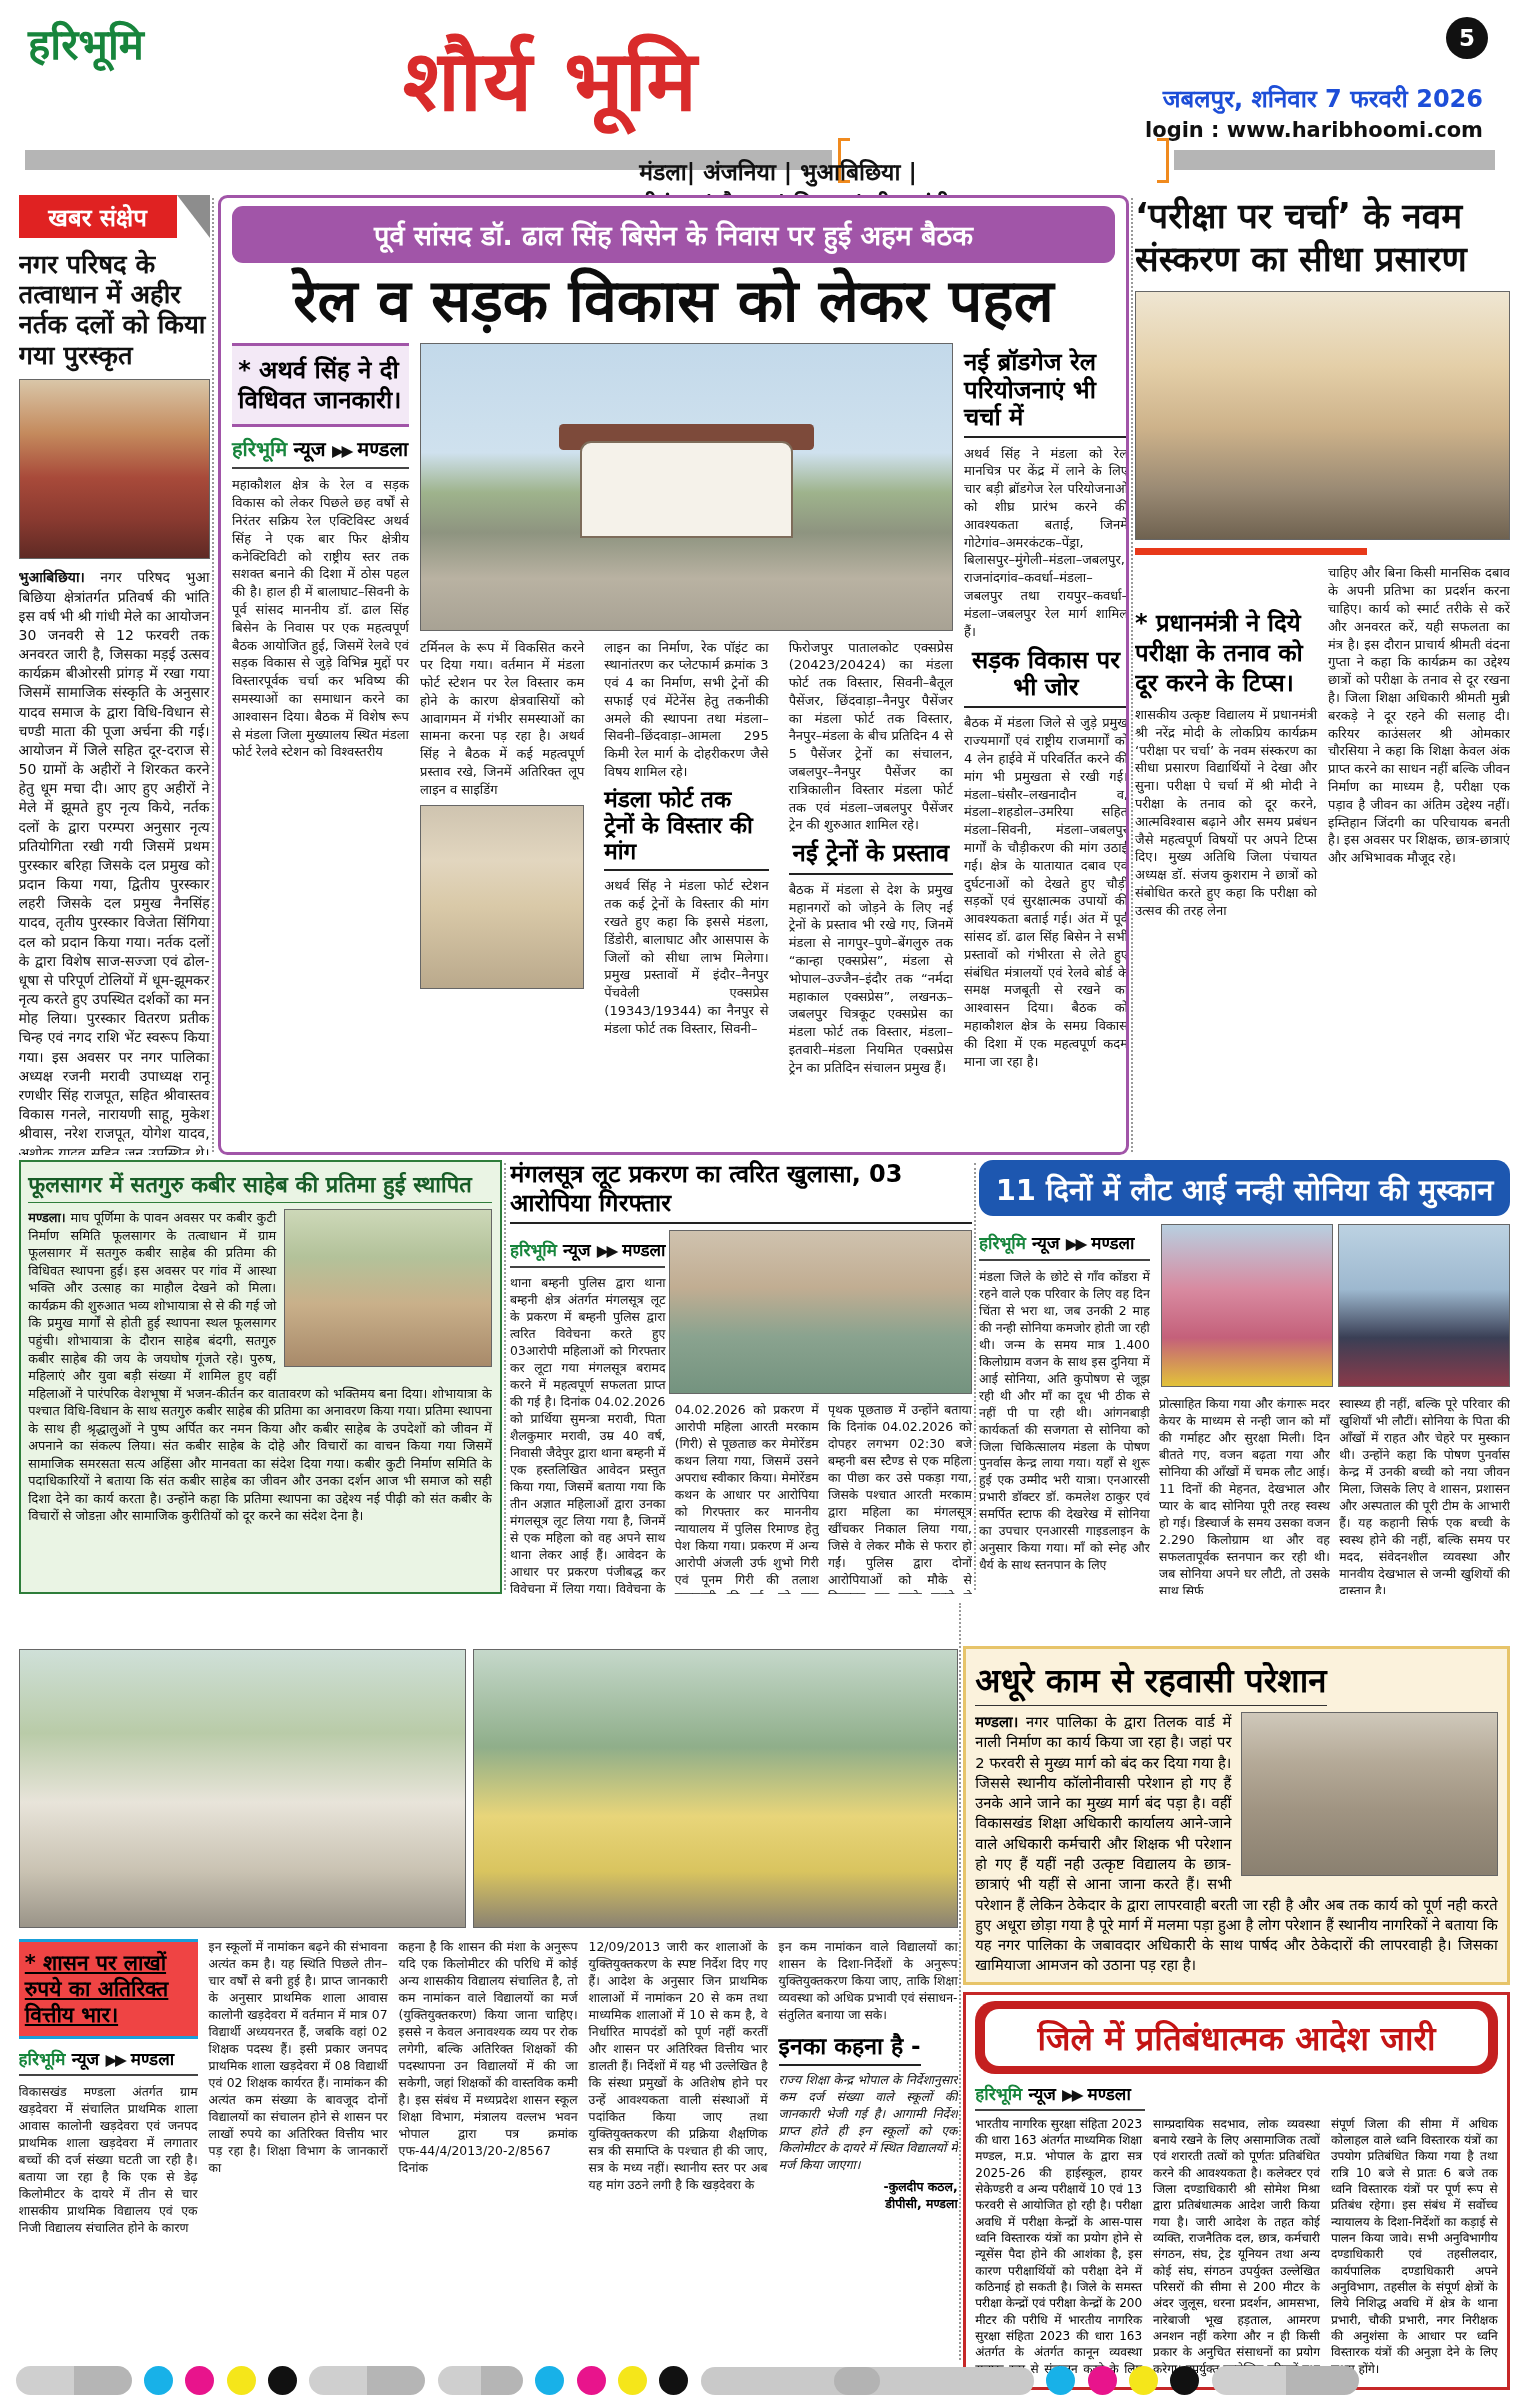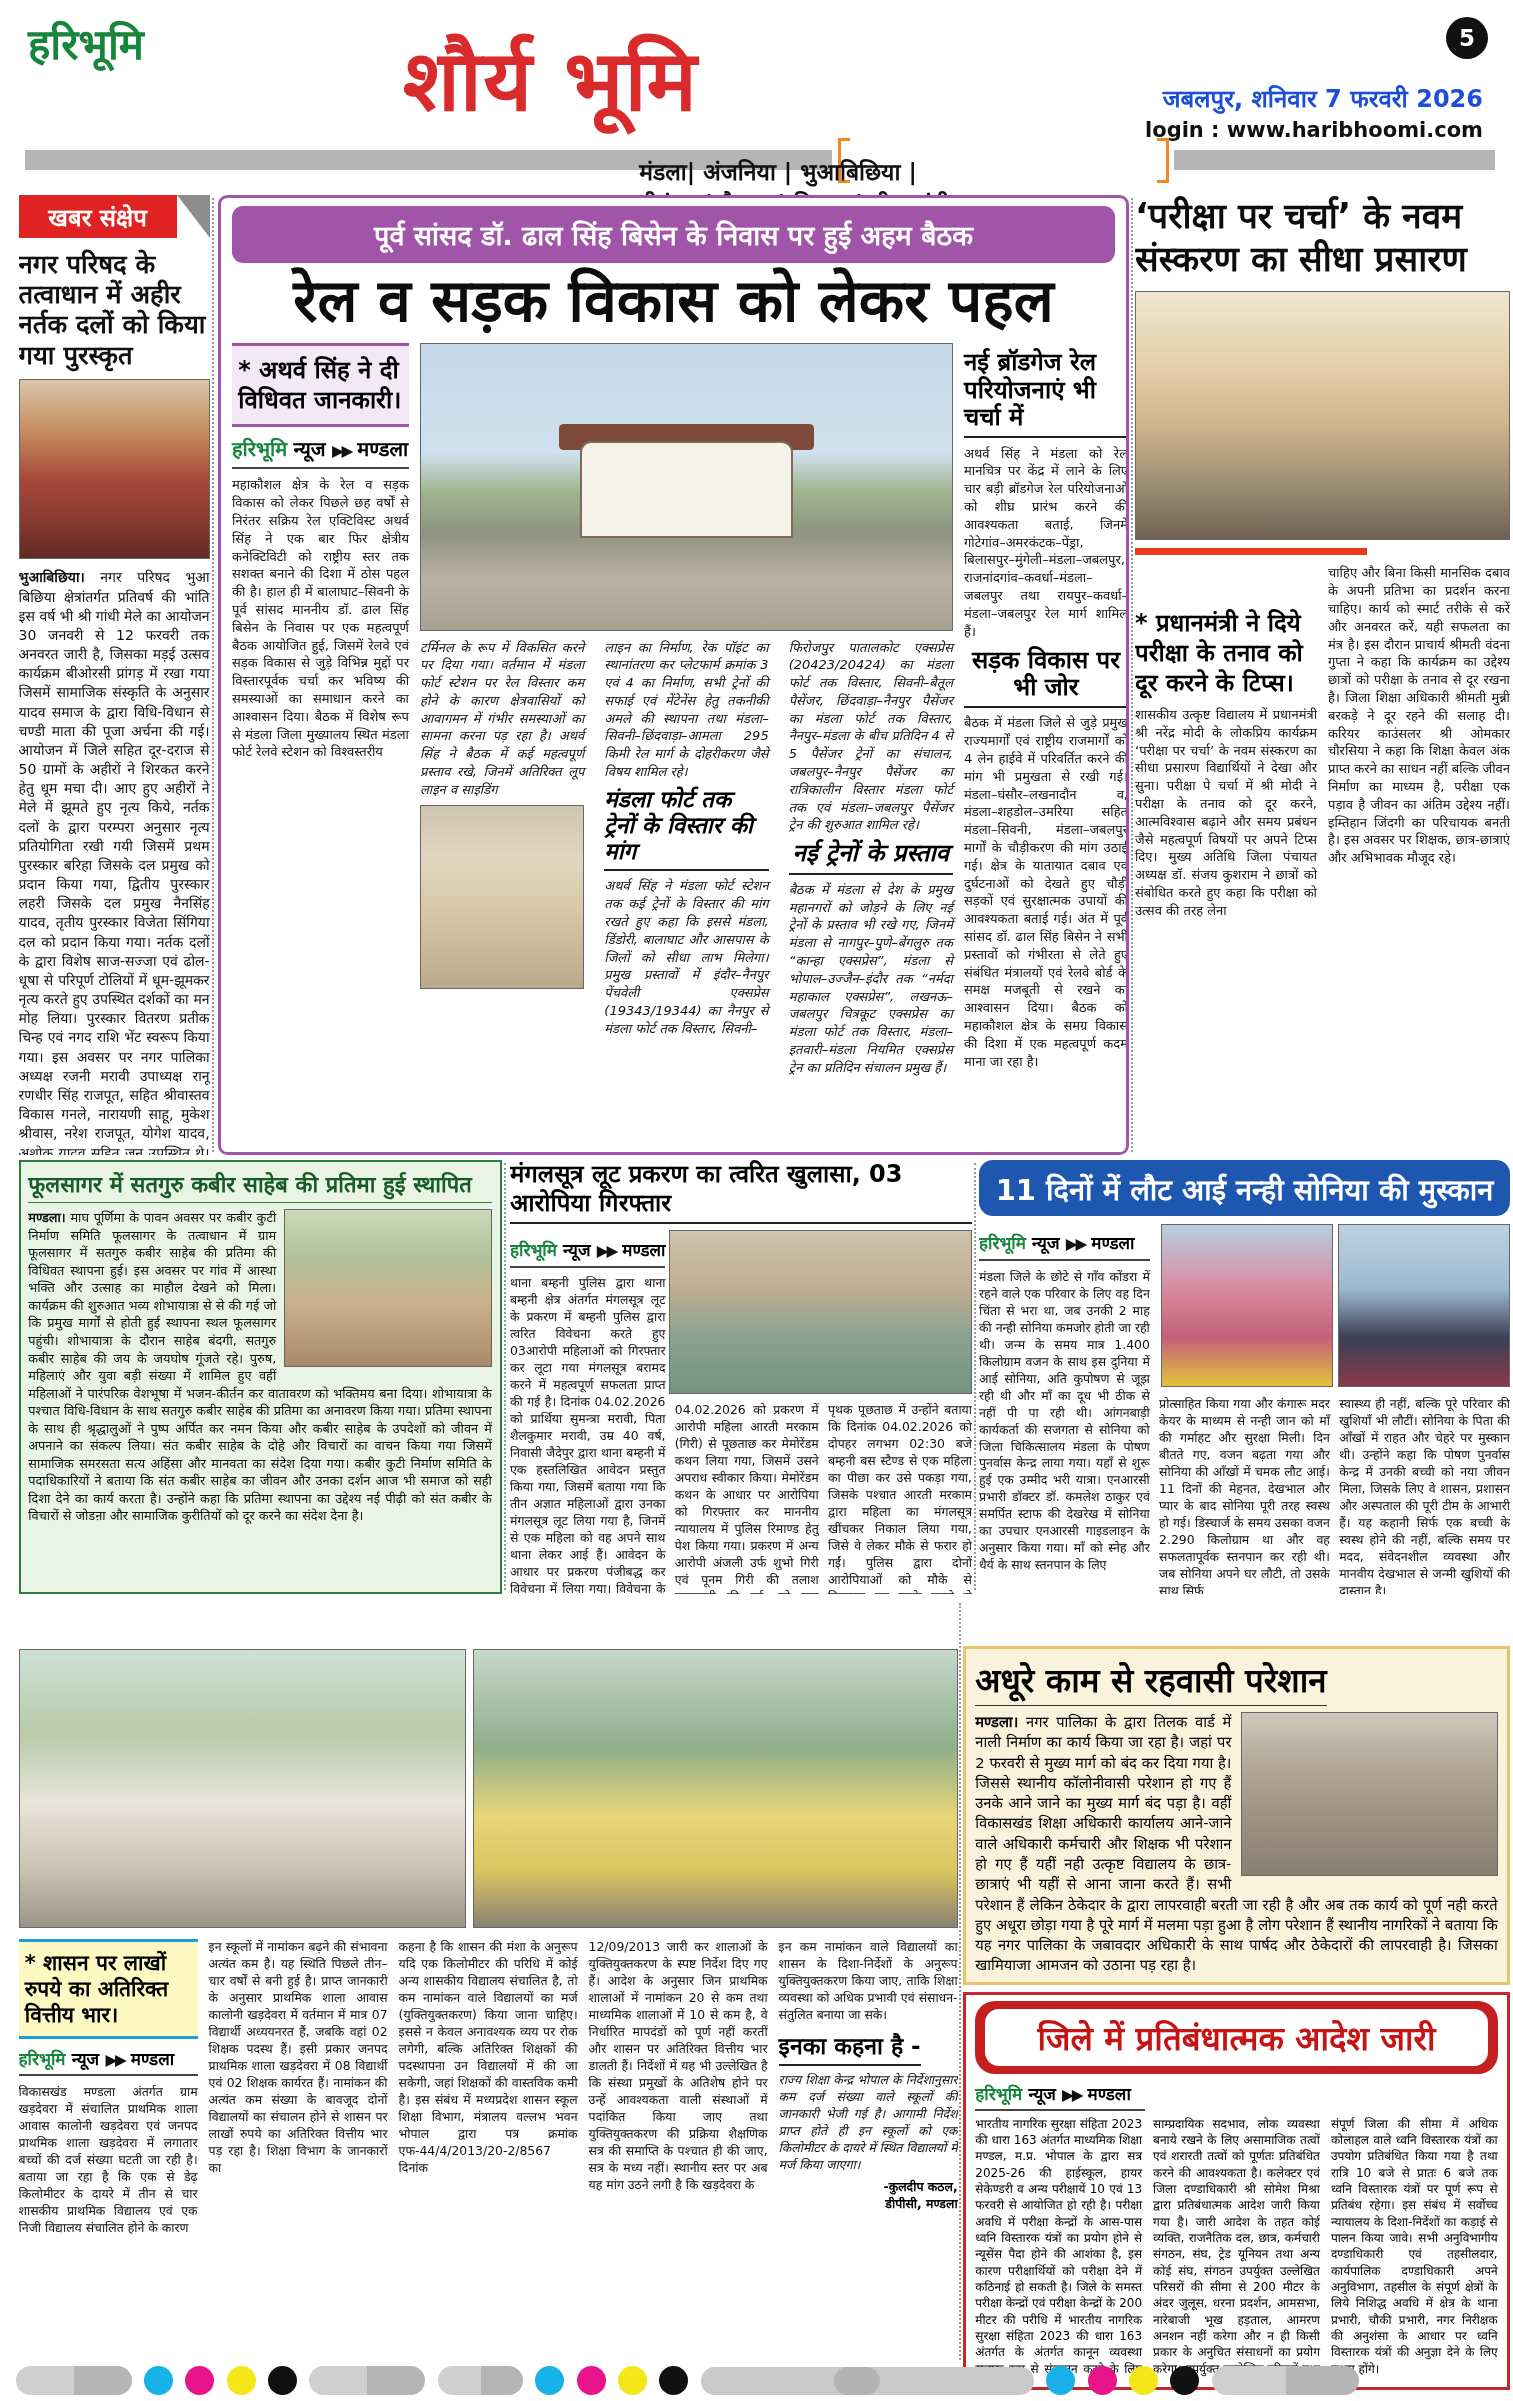--- a/index.html
+++ b/index.html
@@ -40,21 +40,21 @@
 
   
   #rail { position:absolute; left:218px; top:195px; width:911px; height:960px; border:3.1px solid #a155a8; border-radius:9.3px; overflow:hidden; background:#fff; }
   .rail-kicker { margin:7.7px 11px 4.6px 11px; height:57px; background:#a155a8; border-radius:11px; color:#fff; font-size:27px; font-weight:700; display:flex; align-items:center; justify-content:center; }
   .rail-head { text-align:center; font-size:59px; font-weight:700; color:#0d0d0d; line-height:1.15; margin:3.1px 0 7.7px 0; }
   .rail-grid { display:grid; grid-template-columns:177px 533px 164px; gap:11px; padding:0 11px; height:759px; overflow:hidden; }
   .sub-box { border-top:3.1px solid #a155a8; border-bottom:3.1px solid #a155a8; background:#f3e9f6; padding:9.3px 6.2px; font-size:24px; font-weight:700; line-height:1.25; }
   .gate-photo { height:288px; margin-bottom:7.7px; background:linear-gradient(180deg,#c3d9ea 0%,#cfe1ee 38%,#9eb38c 52%,#8e9480 66%,#b9b2a2 82%,#a8a294 100%); }
   .gate-arch { position:absolute; left:30%; top:34%; width:40%; height:34%; background:#f5f2ea; border:2.3px solid #7d6c5a; border-radius:11px 11px 0 0; }
   .gate-roof { position:absolute; left:26%; top:28%; width:48%; height:9%; background:#7d4a3a; border-radius:4.6px; }
-  .rail-mid { display:grid; grid-template-columns:1fr 1fr 1fr; gap:20px;font-style:italic; }
+  .rail-mid { display:grid; grid-template-columns:1fr 1fr 1fr; gap:20px; }
   .portrait-photo { height:184px; margin-top:6.2px; background:linear-gradient(180deg,#cfc4b0 0%,#e2d6bf 30%,#d9c9a8 55%,#baa98c 100%); }
   h4.colhead { font-size:22.5px; font-weight:700; line-height:1.15; border-bottom:2.3px solid #222; padding-bottom:4.6px; margin:6.2px 0; }
   h4.colhead.center { text-align:center; font-size:24px; }
 
   
   #pariksha { position:absolute; left:1135px; top:195px; width:375px; height:960px; overflow:hidden; }
   .pk-head { font-size:35px; font-weight:700; line-height:1.22; color:#0d0d0d; margin-bottom:11px; }
   .pk-photo { height:249px; background:linear-gradient(180deg,#efe6d2 0%,#e4cfa8 30%,#cdb28a 55%,#9a8a74 80%,#6f6250 100%); }
   .pk-redbar { width:232px; height:7px; background:#e8391a; margin:7.7px 0 9.3px 0; }
   .pk-grid { display:grid; grid-template-columns:1fr 1fr; gap:11px; }
@@ -81,21 +81,21 @@
   #kicker { position:absolute; left:18.6px; top:1600px; width:939px; height:45px; background:#dce6f2; border-top:3.9px solid #199fd9; display:flex; align-items:center; }
   #kicker .klabel { width:256px; text-align:center; font-size:24px; font-weight:700; }
   #kicker .kdiv { width:7px; align-self:stretch; background:#199fd9; }
   #kicker .ktext { flex:1; text-align:center; font-size:24px; font-weight:700; }
   #demand { position:absolute; left:18.6px; top:1649px; width:939px; height:711px; overflow:hidden; }
   .dm-head { font-size:56px; font-weight:700; color:#0d0d0d; margin:1.5px 0 11px 1.5px; }
   .dm-photos { display:flex; gap:7.7px; height:279px; margin-bottom:11px; }
   .dm-photos .s1 { flex:48; background:linear-gradient(180deg,#cfe0d8 0%,#b9cba8 30%,#e8e4da 55%,#c9c2b2 80%,#9a9488 100%); border:1.5px solid #666; }
   .dm-photos .s2 { flex:52; background:linear-gradient(180deg,#c5d8ca 0%,#8fae8a 35%,#e8d57a 60%,#d9c45f 80%,#8a8272 100%); border:1.5px solid #666; }
   .dm-grid { display:grid; grid-template-columns:repeat(5,1fr); gap:11px; height:364px; overflow:hidden; }
-  .dm-sub { border-top:3.1px solid #199fd9; border-bottom:3.1px solid #199fd9; background:#fef9c3; padding:7.7px 6.2px; font-size:21px; font-weight:700; line-height:1.25; }
+  .dm-sub { border-top:3.1px solid #199fd9; border-bottom:3.1px solid #199fd9; background:#ef4444; padding:7.7px 6.2px; font-size:21px; font-weight:700; line-height:1.25;text-decoration:underline; }
   .quote-head { font-size:23px; font-weight:700; border-bottom:2.3px solid #222; display:inline-block; padding-bottom:3.1px; margin:4.6px 0 6.2px 0; }
   .quote { font-style:italic; }
   .quote-by { text-align:right; font-weight:700; margin-top:4.6px; }
 
   
   #adhura { position:absolute; left:963px; top:1646px; width:547px; height:339px; background:#fbf2dc; border:3.1px solid #e7c469; padding:7.7px 9.3px; overflow:hidden; }
   .ad-head { font-size:33px; font-weight:700; border-bottom:1.5px solid #333; display:inline-block; padding-bottom:3.1px; margin-bottom:6.2px; }
   .ad-photo { float:right; width:257px; height:164px; margin:0 0 6.2px 9.3px; background:linear-gradient(180deg,#cfc8ba 0%,#b5aa98 30%,#a09482 60%,#8a8070 100%); }
   .ad-body { font-size:14.7px; line-height:1.38; text-align:justify; }
 

